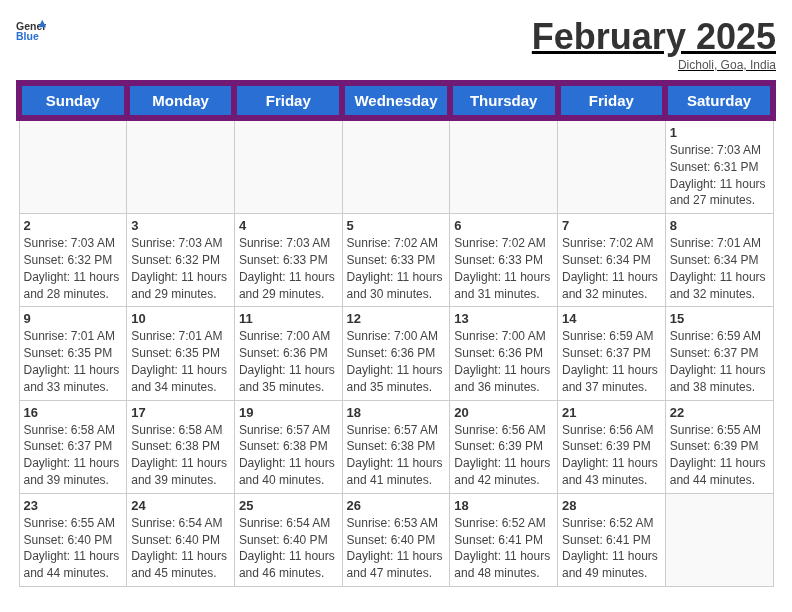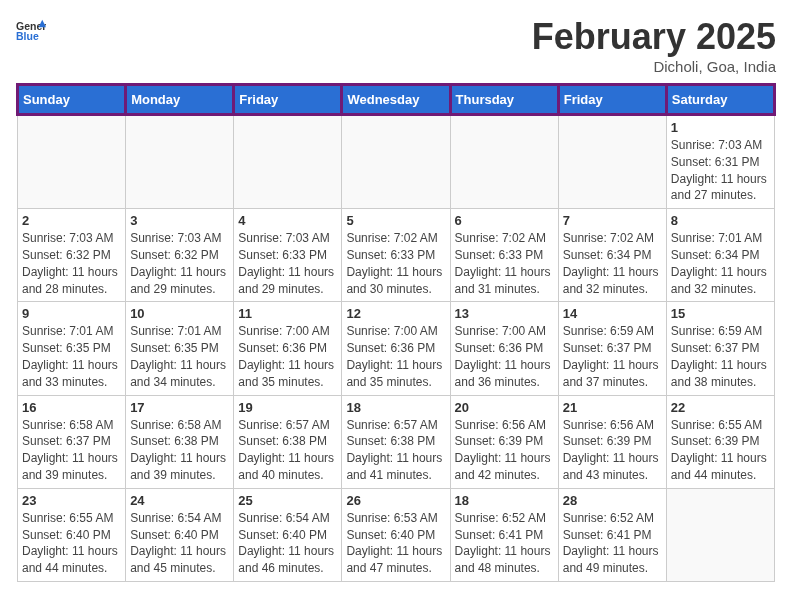--- a/index.html
+++ b/index.html
@@ -20,43 +20,44 @@
       display: flex;
       align-items: center;
       gap: 4px;
     }
     .logo-icon {
       width: 30px;
       height: 30px;
     }
     .title-block {
       text-align: right;
+      text-decoration: underline;
     }
     .month-title {
       font-size: 36px;
       font-weight: bold;
       color: #333;
     }
     .location-title {
-      font-size: 15px;
+      font-size: 12px;
       color: #555;
     }
     .calendar-table {
       width: 100%;
       border-collapse: collapse;
       table-layout: fixed;
     }
     .calendar-table th {
       background-color: #2a6fd4;
       color: #fff;
-      font-size: 13px;
+      font-size: 15px;
       font-weight: bold;
       padding: 6px 4px;
-      text-align: left;
-      border: 3px solid #701a75;
+      text-align: center;
+      border: 6px solid #701a75;
     }
     .calendar-table td {
       border: 1px solid #ccc;
       vertical-align: top;
       padding: 4px 4px;
       font-size: 10.5px;
       color: #333;
       height: 90px;
     }
     .day-number {

